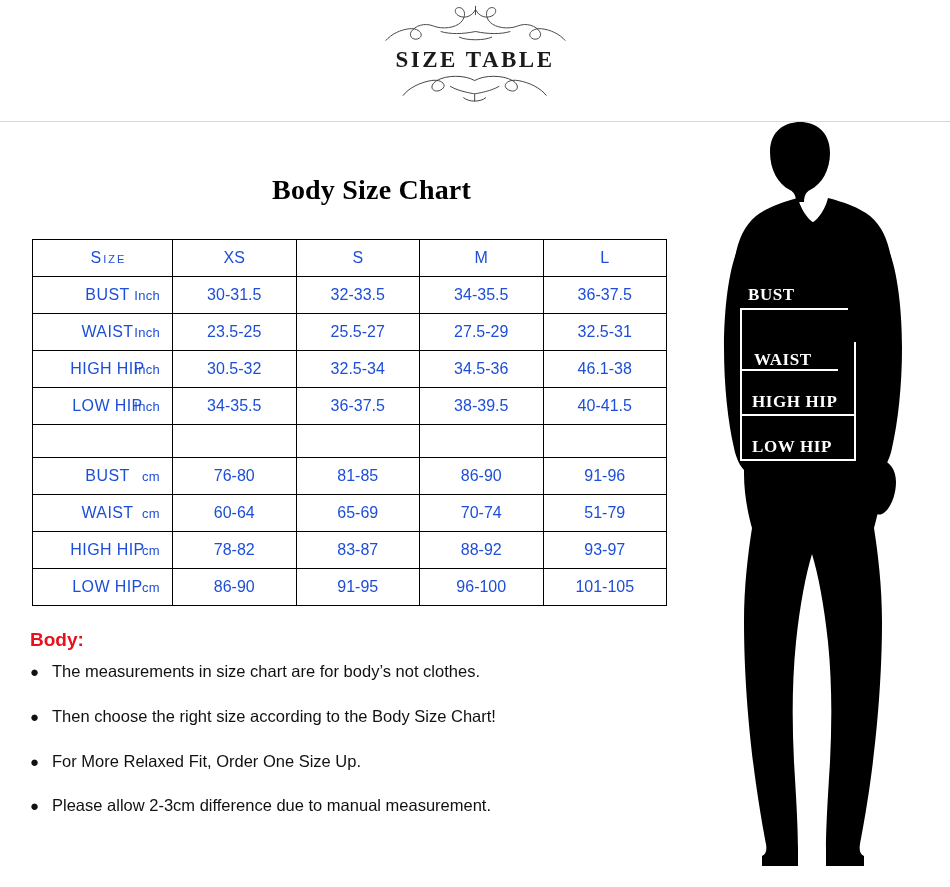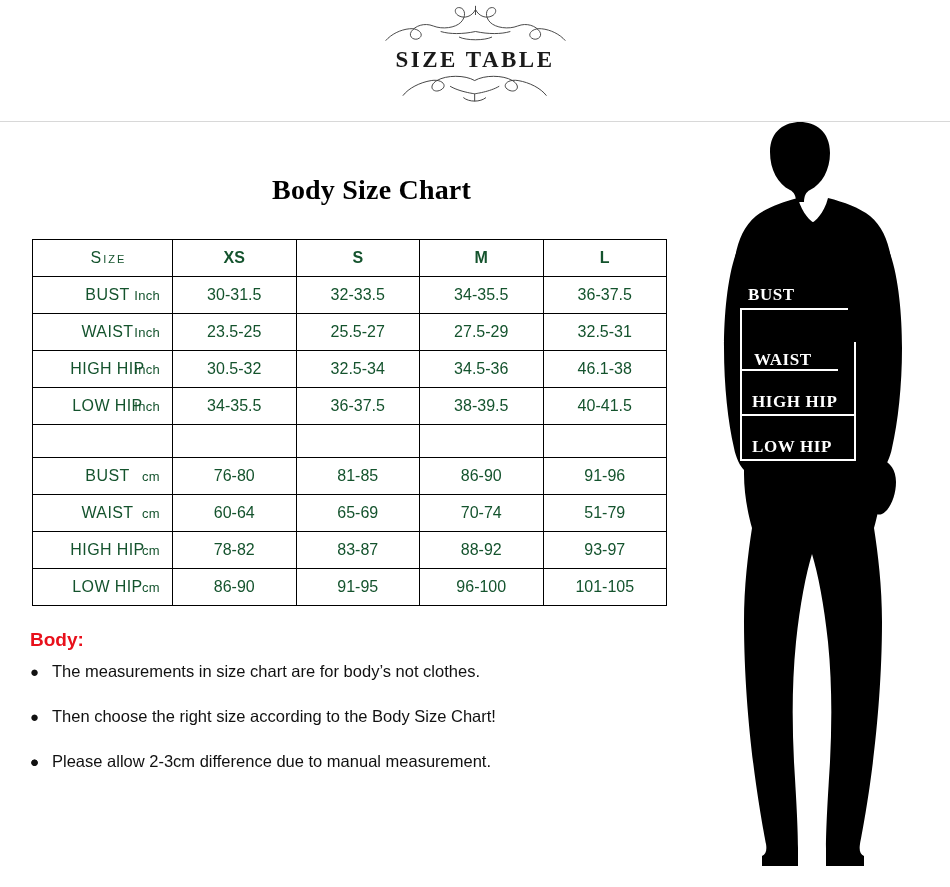--- a/index.html
+++ b/index.html
@@ -83,21 +83,21 @@
     border-collapse: collapse;
     table-layout: fixed;
   }
   table.size-table td {
     border: 1px solid #000;
     height: 36px;
     text-align: center;
     vertical-align: middle;
     font-family: "Liberation Sans", sans-serif;
     font-size: 16px;
-    color: #14532d;
+    color: #1d4ed8;
     padding: 0;
   }
   table.size-table col.c-label { width: 140px; }
   table.size-table col.c-val   { width: 123.5px; }
 
   td.label-cell {
     text-align: left;
     padding-left: 10px !important;
     position: relative;
     font-family: "Liberation Serif", serif;
@@ -117,21 +117,21 @@
   td.head-size {
     text-align: left;
     padding-left: 12px !important;
     font-family: "Liberation Serif", serif;
     font-variant: small-caps;
     font-size: 19px;
     letter-spacing: 2px;
   }
   td.head-val {
     font-family: "Liberation Serif", serif;
-    font-weight: bold;
+    font-weight: normal;
     font-size: 19px;
   }
   tr.spacer-row td {
     height: 32px;
   }
 
   
   .note-heading {
     position: absolute;
     left: 30px;
@@ -346,20 +346,21 @@
     <p class="note-item">
       <span class="bullet">●</span>
       <span>The measurements in size chart are for body’s not clothes.</span>
     </p>
     <p class="note-item">
       <span class="bullet">●</span>
       <span>Then choose the right size according to the Body Size Chart!</span>
     </p>
     <p class="note-item">
       <span class="bullet">●</span>
+      <span>For More Relaxed Fit, Order One Size Up.</span>
     </p>
     <p class="note-item">
       <span class="bullet">●</span>
       <span>Please allow 2-3cm difference due to manual measurement.</span>
     </p>
   </div>
 
   <div class="figure">
     <svg width="272" height="765" viewBox="0 0 272 765">
       <g fill="#000000">

